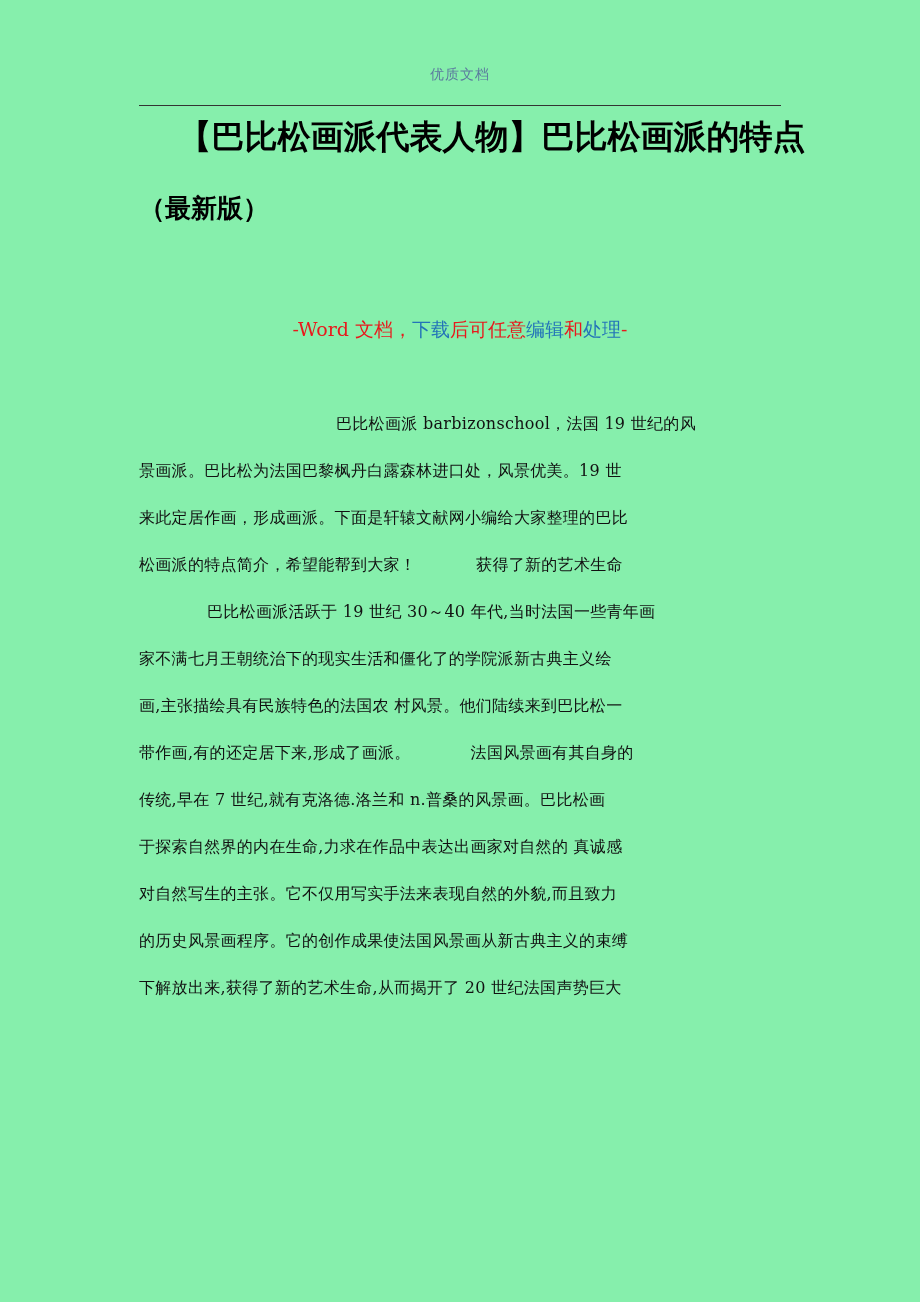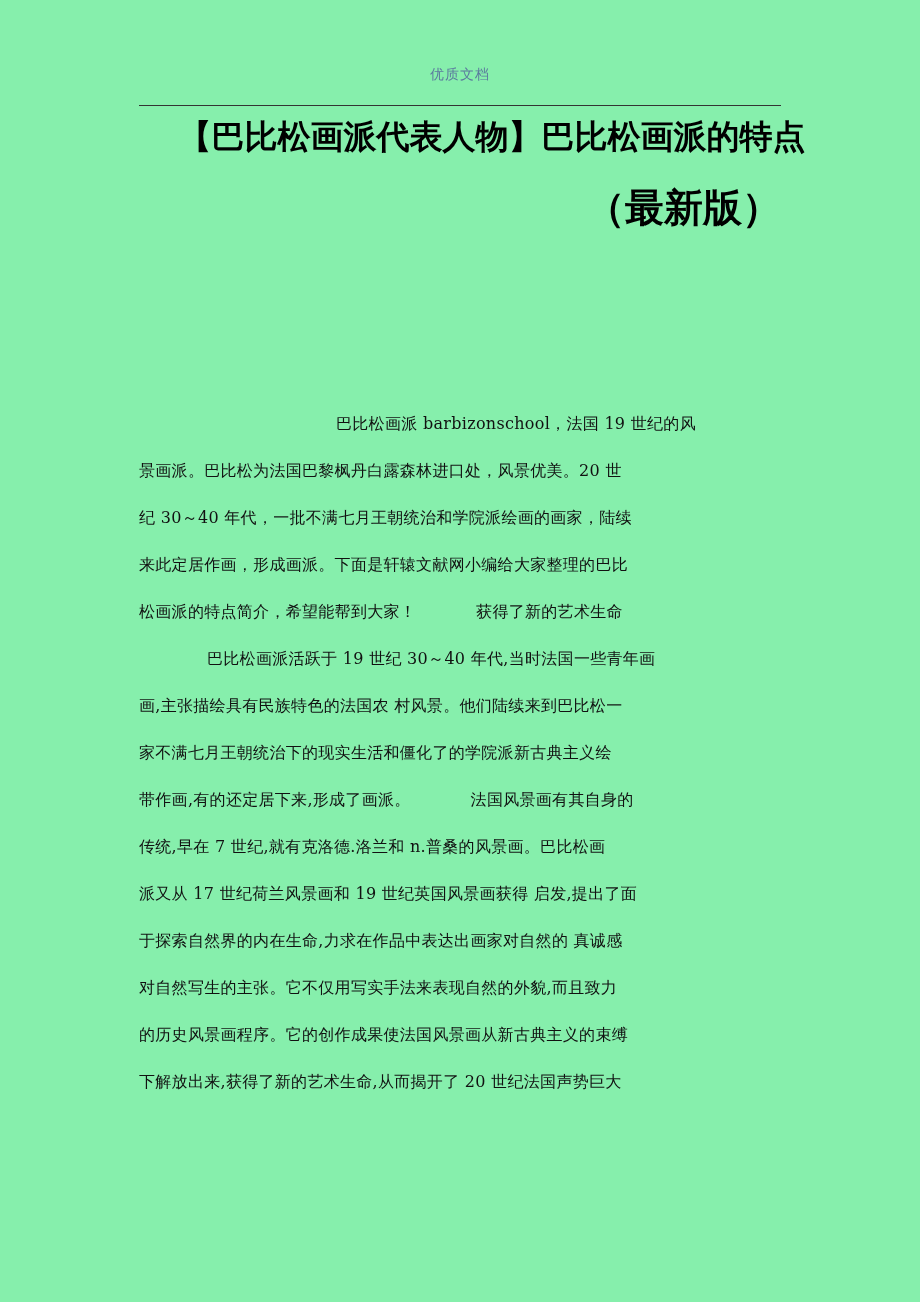--- a/index.html
+++ b/index.html
@@ -6,23 +6,23 @@
   body { width: 920px; height: 1302px; position: relative; overflow: hidden;
          font-family: "DejaVu Serif", "Liberation Serif", serif; color: #111; }
   .page { position: absolute; left: 0; top: 0; width: 920px; height: 1302px; background: #86efac; }
   .header { position: absolute; top: 66px; left: 139px; width: 642px; text-align: center;
             font-size: 14px; color: #5b7a9e; letter-spacing: 1px; }
   .rule { position: absolute; top: 105px; left: 139px; width: 642px; height: 0;
           border-top: 1.5px solid #333; }
   .title { position: absolute; top: 112px; left: 139px; width: 642px; text-align: center;
            font-family: "DejaVu Sans", "Liberation Sans", sans-serif; font-weight: bold;
            font-size: 33px; line-height: 50px; color: #000; white-space: nowrap; margin-left: 32px; }
-  .title2 { position: absolute; top: 183px; left: 139px; width: 642px; text-align: right;
+  .title2 { position: absolute; top: 183px; left: 139px; width: 642px; text-align: left;
             font-family: "DejaVu Sans", "Liberation Sans", sans-serif; font-weight: bold;
-            font-size: 39px; line-height: 50px; color: #000; }
+            font-size: 26px; line-height: 50px; color: #000; }
   .subtitle { position: absolute; top: 315px; left: 139px; width: 642px; text-align: center;
               font-size: 19px; line-height: 28px; white-space: nowrap; }
   .red { color: #e8191c; }
   .blue { color: #2373b8; }
   .body { position: absolute; top: 400px; left: 139px; width: 646px; }
   .line { height: 47px; line-height: 47px; font-size: 16px; white-space: nowrap;
           color: #111; letter-spacing: 0.3px; }
   .ind-big { padding-left: 197px; }
   .ind-med { padding-left: 68px; }
   .gap { display: inline-block; width: 60px; }
@@ -31,36 +31,37 @@
 <body>
 
 <div class="page">
 
   <div class="header">优质文档</div>
   <div class="rule"></div>
 
   <div class="title">【巴比松画派代表人物】巴比松画派的特点</div>
   <div class="title2">（最新版）</div>
 
+  <div class="subtitle">
+    <span class="red">-Word 文档，</span><span class="blue">下载</span><span class="red">后可任意</span><span class="blue">编辑</span><span class="red">和</span><span class="blue">处理</span><span class="red">-</span>
+  </div>
 
   <div class="body">
     <div class="line ind-big">巴比松画派 barbizonschool，法国 19 世纪的风</div>
-    <div class="line">景画派。巴比松为法国巴黎枫丹白露森林进口处，风景优美。20 世</div>
-    <div class="line">纪 30～40 年代，一批不满七月王朝统治和学院派绘画的画家，陆续</div>
+    <div class="line">景画派。巴比松为法国巴黎枫丹白露森林进口处，风景优美。19 世</div>
     <div class="line">来此定居作画，形成画派。下面是轩辕文献网小编给大家整理的巴比</div>
     <div class="line">
       <span>松画派的特点简介，希望能帮到大家！</span><span class="gap"></span><span>获得了新的艺术生命</span>
     </div>
     <div class="line ind-med">巴比松画派活跃于 19 世纪 30～40 年代,当时法国一些青年画</div>
+    <div class="line">家不满七月王朝统治下的现实生活和僵化了的学院派新古典主义绘</div>
     <div class="line">画,主张描绘具有民族特色的法国农 村风景。他们陆续来到巴比松一</div>
-    <div class="line">家不满七月王朝统治下的现实生活和僵化了的学院派新古典主义绘</div>
     <div class="line">
       <span>带作画,有的还定居下来,形成了画派。</span><span class="gap"></span><span>法国风景画有其自身的</span>
     </div>
     <div class="line">传统,早在 7 世纪,就有克洛德.洛兰和 n.普桑的风景画。巴比松画</div>
-    <div class="line">派又从 17 世纪荷兰风景画和 19 世纪英国风景画获得 启发,提出了面</div>
     <div class="line">于探索自然界的内在生命,力求在作品中表达出画家对自然的 真诚感</div>
     <div class="line">对自然写生的主张。它不仅用写实手法来表现自然的外貌,而且致力</div>
     <div class="line">的历史风景画程序。它的创作成果使法国风景画从新古典主义的束缚</div>
     <div class="line">下解放出来,获得了新的艺术生命,从而揭开了 20 世纪法国声势巨大</div>
   </div>
 
 </div>
 
 </body></html>

